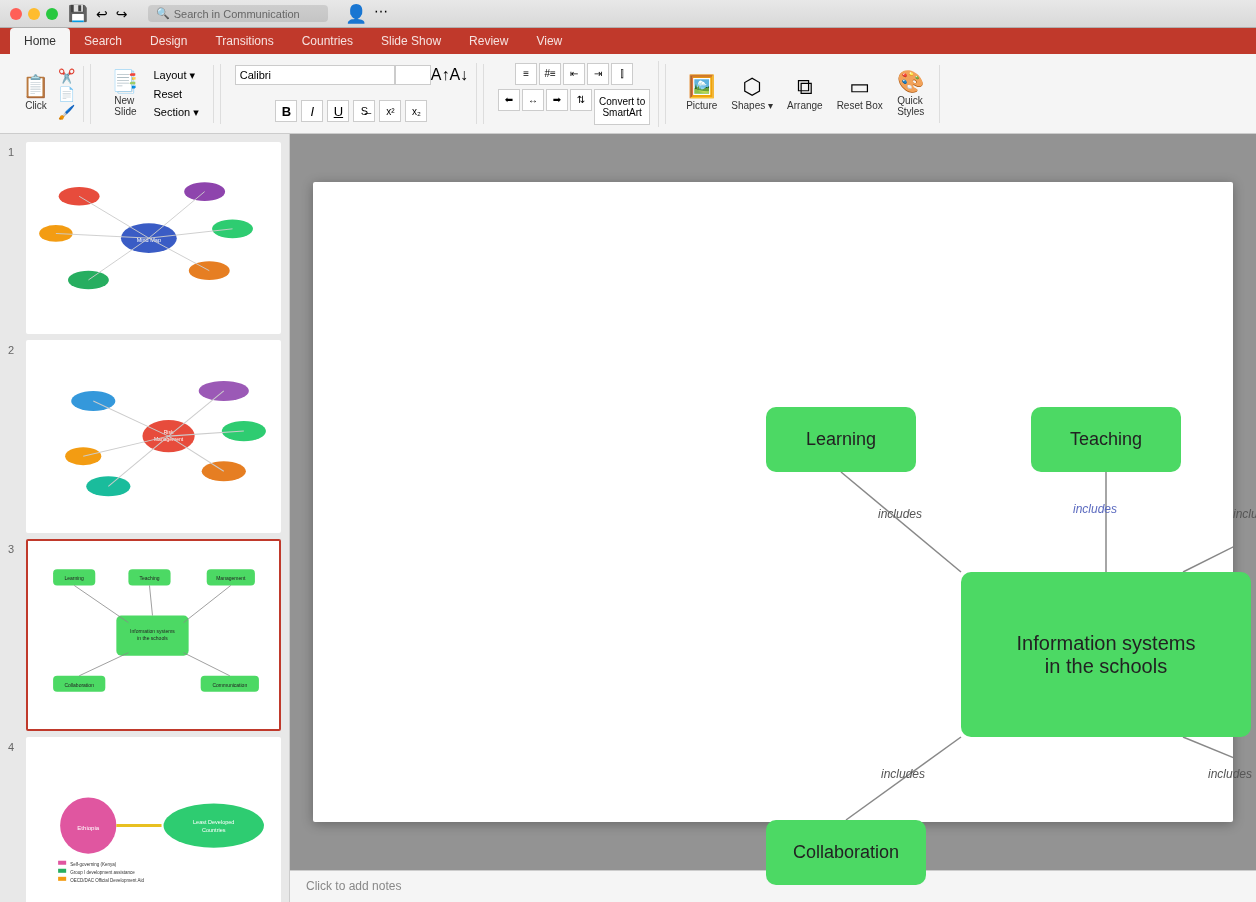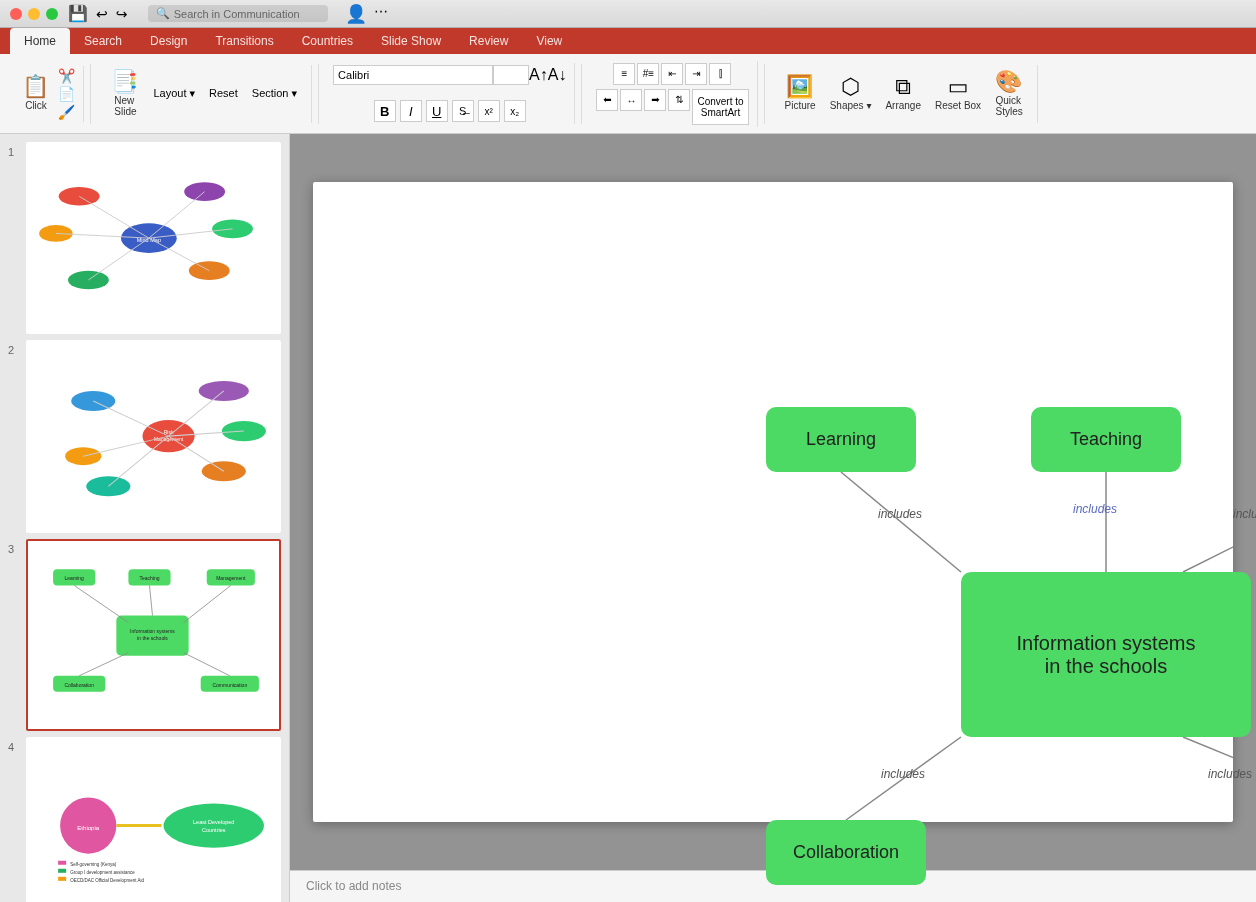--- a/index.html
+++ b/index.html
@@ -147,21 +147,21 @@
       </div>
     </div>
     <div class="sep"></div>
 
     <div class="ribbon-section">
       <div class="ribbon-group">
         <div class="ribbon-btn">
           <span class="icon">📑</span>
           <span class="label">New<br>Slide</span>
         </div>
-        <div style="display:flex;gap:2px;font-size:11px;">
+        <div style="display:flex;flex-direction:column;gap:2px;font-size:11px;">
           <div class="ribbon-small-btn">Layout ▾</div>
           <div class="ribbon-small-btn">Reset</div>
           <div class="ribbon-small-btn">Section ▾</div>
         </div>
       </div>
     </div>
     <div class="sep"></div>
 
     <div class="ribbon-section">
       <div style="display:flex;align-items:center;margin-bottom:15px;">

